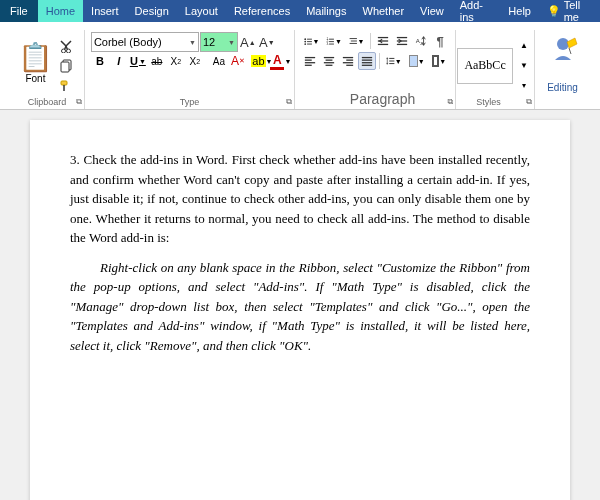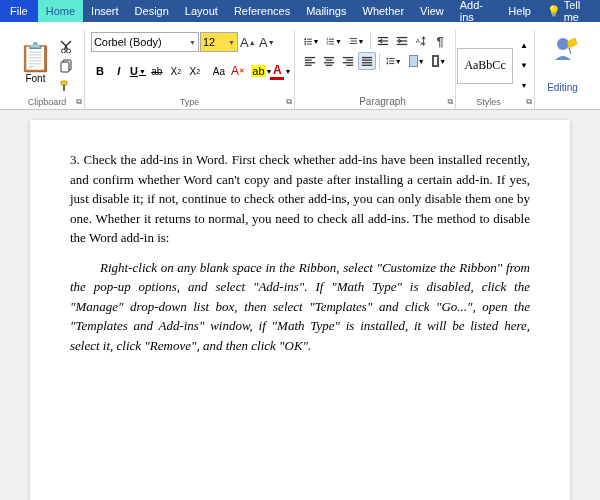--- a/index.html
+++ b/index.html
@@ -6,21 +6,21 @@
     body { font-family: 'Segoe UI', Arial, sans-serif; font-size: 12px; background: #f0f0f0; width: 600px; height: 500px; overflow: hidden; }
 
     
     .menu-bar {
       display: flex;
       background: #2b579a;
       height: 22px;
       align-items: center;
     }
     .menu-file {
-      background: #1d4ed8;
+      background: #0c4a6e;
       color: white;
       padding: 3px 10px;
       font-size: 11px;
       height: 22px;
       display: flex;
       align-items: center;
       cursor: pointer;
     }
     .menu-item {
       color: white;
@@ -141,21 +141,21 @@
       padding: 0 2px;
       background: white;
       display: flex; align-items: center; justify-content: space-between;
       cursor: pointer;
     }
     .size-combo {
       width: 38px; height: 20px;
       border: 1px solid #ababab;
       font-size: 11px;
       padding: 0 2px;
-      background: #fde047;
+      background: #86efac;
       display: flex; align-items: center; justify-content: space-between;
       cursor: pointer;
     }
     .combo-arrow { font-size: 7px; color: #555; }
 
     .paste-large {
       display: flex; flex-direction: column; align-items: center;
       cursor: pointer; padding: 2px;
       border-radius: 3px;
     }
@@ -233,21 +233,21 @@
                 <line x1="5" y1="6" x2="5" y2="12" stroke="#333" stroke-width="1.5"></line>
               </svg>
           </div>
         </div>
       </div>
       <div class="tgroup-label">Clipboard</div>
       <div class="tgroup-expand">⧉</div>
     </div>
 
     <div class="tgroup" style="min-width:160px;">
-      <div style="display:flex;flex-direction:column;gap:10px;">
+      <div style="display:flex;flex-direction:column;gap:0;">
 
         <div class="trow">
           <div class="font-combo">
             <span style="font-size:11px;overflow:hidden;white-space:nowrap;">Corbel (Body)</span>
             <span class="combo-arrow">▼</span>
           </div>
           <div class="size-combo">
             <span style="font-size:11px;">12</span>
             <span class="combo-arrow">▼</span>
           </div>
@@ -406,21 +406,21 @@
           <div class="tbtn" title="Shading">
             <div style="width:14px;height:12px;background:#c0d8f8;border:1px solid #888;"></div>
             <span style="font-size:7px;">▼</span>
           </div>
           <div class="tbtn" title="Borders">
             <div style="width:12px;height:12px;border:2px solid #555;display:grid;grid-template-columns:1fr 1fr;"></div>
             <span style="font-size:7px;">▼</span>
           </div>
         </div>
       </div>
-      <div class="tgroup-label" style="font-size:10px;color:#666;position:absolute;bottom:2px;left:15px;right:0;text-align:center;">Paragraph</div>
+      <div class="tgroup-label" style="font-size:14px;color:#666;position:absolute;bottom:2px;left:15px;right:0;text-align:center;">Paragraph</div>
       <div class="tgroup-expand">⧉</div>
     </div>
 
     <div class="tgroup" style="min-width:70px;align-items:center;justify-content:center;">
       <div style="display:flex;align-items:center;gap:2px;margin-top:4px;">
         <div class="styles-preview">
           <span style="font-size:12px;">AaBbCc</span>
         </div>
         <div style="display:flex;flex-direction:column;gap:2px;">
           <div class="tbtn" style="font-size:8px;">▲</div>

